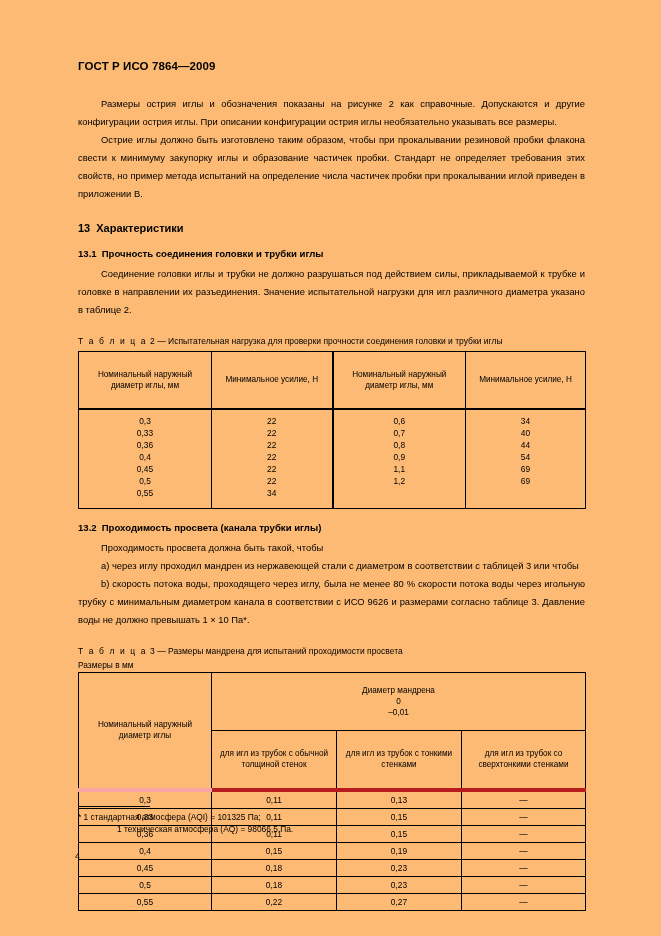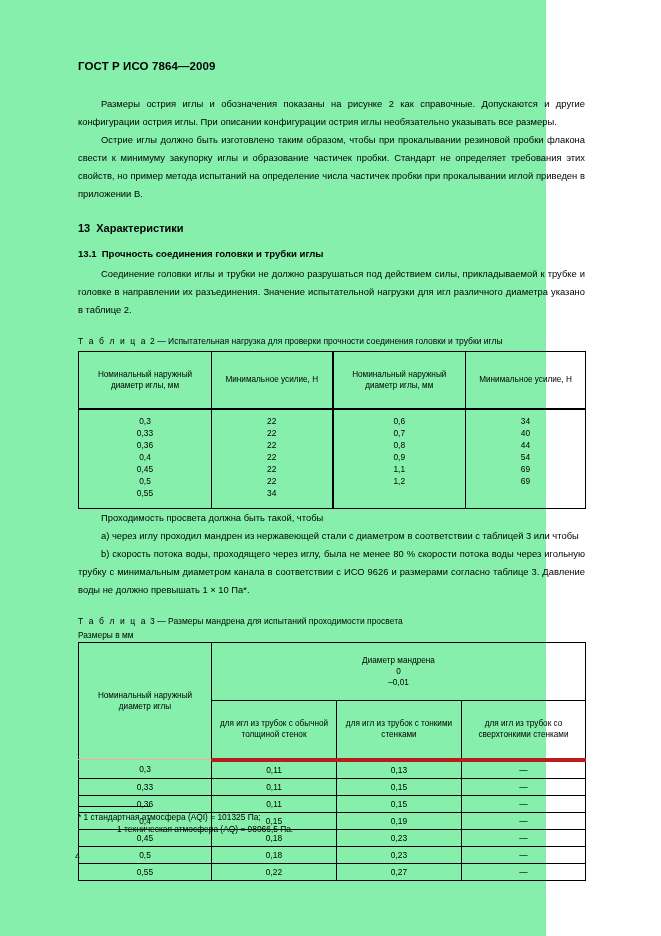--- a/index.html
+++ b/index.html
@@ -11,23 +11,23 @@
     width: 661px;
     height: 936px;
     position: relative;
     font-family: "Liberation Sans", sans-serif;
     color: #000000;
     overflow: hidden;
   }
   .page {
     position: absolute;
     left: 0; top: 0;
-    width: 546px;
+    width: 661px;
     height: 936px;
-    background: #86efac;
+    background: #fdba74;
   }
   .content {
     position: absolute;
     left: 78px;
     top: 60px;
     width: 507px;
   }
 
   .doc-header {
     font-size: 11.5px;
@@ -120,21 +120,21 @@
   #table3 th.spanhead {
     height: 43px;
     line-height: 11px;
     border-bottom: 1px solid #000;
   }
   #table3 th.subhead {
     height: 43px;
     line-height: 11px;
     border-bottom: 4px solid #b91c1c;
   }
-  #table3 th.rowhead { border-bottom: 1px solid #fca5a5; }
+  #table3 th.rowhead { border-bottom: 4px solid #fca5a5; }
   #table3 td.dcell {
     height: 16px;
     font-size: 8.4px;
   }
 
   .footnote-wrap {
     position: absolute;
     left: 78px;
     top: 806px;
     width: 507px;
@@ -235,20 +235,23 @@
             <div>40</div>
             <div>44</div>
             <div>54</div>
             <div>69</div>
             <div>69</div>
           </td>
         </tr>
       </tbody>
     </table>
 
+    <h3 class="subsection">
+      <span class="num">13.2</span><span>Проходимость просвета (канала трубки иглы)</span>
+    </h3>
 
     <p class="body-text">Проходимость просвета должна быть такой, чтобы</p>
 
     <p class="body-text">а)  через иглу проходил мандрен из нержавеющей стали с диаметром в соответствии с таблицей 3 или чтобы</p>
 
     <p class="body-text">b)  скорость потока воды, проходящего через иглу, была не менее 80 % скорости потока воды через игольную трубку с минимальным диаметром канала в соответствии с ИСО 9626 и размерами согласно таблице 3. Давление воды не должно превышать 1 × 10 Па*.</p>
 
     <div class="tbl-caption">
       <span class="tspaced">Т а б л и ц а</span><span class="capnum">3</span>
       <span>— Размеры мандрена для испытаний проходимости просвета</span>

